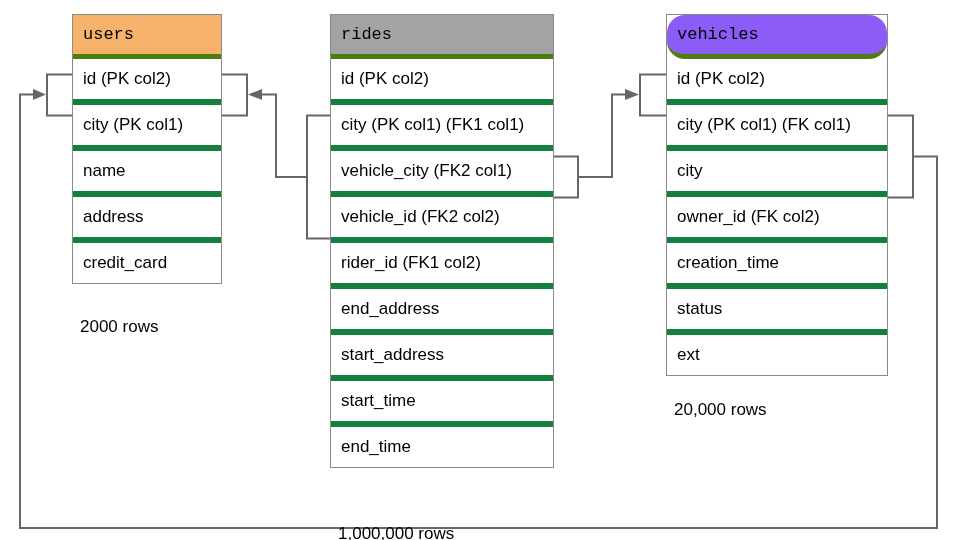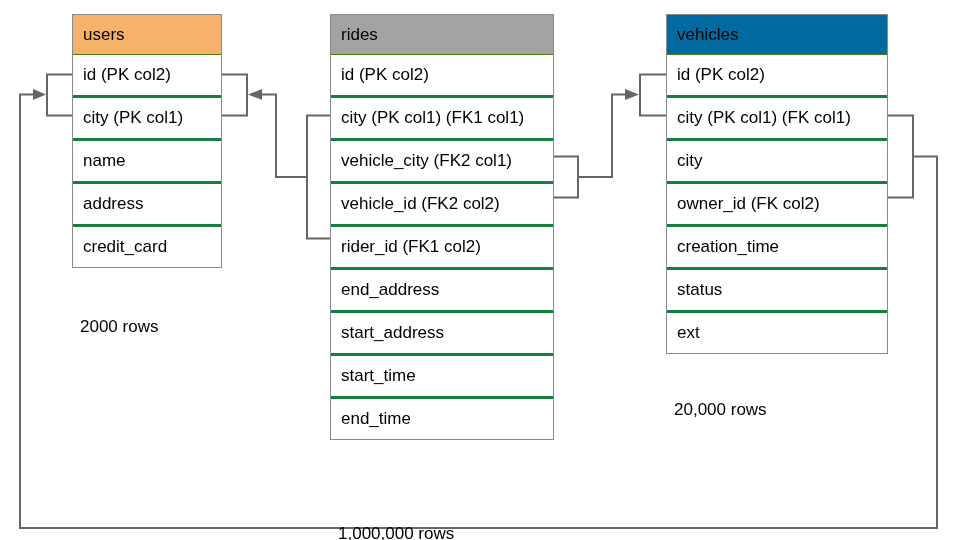--- a/index.html
+++ b/index.html
@@ -7,25 +7,25 @@
     position:relative;width:960px;height:540px;background:#ffffff;overflow:hidden;
     font-family:"Liberation Sans",sans-serif;color:#000;
   }
   .wires{position:absolute;left:0;top:0;z-index:1;}
   .tbl{
     position:absolute;z-index:2;background:#ffffff;
     border:1px solid #8a8a8a;box-sizing:border-box;
   }
   .tbl .hdr{
     height:39px;line-height:39px;padding:0 10px;font-size:17px;
-    border-bottom:1px solid #4d7c0f;white-space:nowrap;overflow:hidden;
+    border-bottom:5px solid #4d7c0f;white-space:nowrap;overflow:hidden;font-family:Liberation Mono, monospace;
   }
   .tbl .row{
     height:40px;line-height:40px;padding:0 10px;font-size:17px;background:#ffffff;
-    border-bottom:3px solid #15803d;white-space:nowrap;overflow:hidden;
+    border-bottom:6px solid #15803d;white-space:nowrap;overflow:hidden;
   }
   .tbl .row:last-child{border-bottom:none;}
   .rowcount{
     position:absolute;z-index:2;font-size:17px;white-space:nowrap;margin-top:47px;
   }
 </style>
 </head>
 <body>
 
 <div class="stage">
@@ -72,21 +72,21 @@
     <div class="row">vehicle_id (FK2 col2)</div>
     <div class="row">rider_id (FK1 col2)</div>
     <div class="row">end_address</div>
     <div class="row">start_address</div>
     <div class="row">start_time</div>
     <div class="row">end_time</div>
   </div>
   <div class="rowcount" style="left:338px;top:477px">1,000,000 rows</div>
 
   <div class="tbl" style="left:666px;top:14px;width:222px">
-    <div class="hdr" style="background-color: #0369a1;">vehicles</div>
+    <div class="hdr" style="background-color: #8b5cf6; border-radius: 18px;">vehicles</div>
     <div class="row">id (PK col2)</div>
     <div class="row">city (PK col1) (FK col1)</div>
     <div class="row">city</div>
     <div class="row">owner_id (FK col2)</div>
     <div class="row">creation_time</div>
     <div class="row">status</div>
     <div class="row">ext</div>
   </div>
   <div class="rowcount" style="left:674px;top:353px">20,000 rows</div>
 

